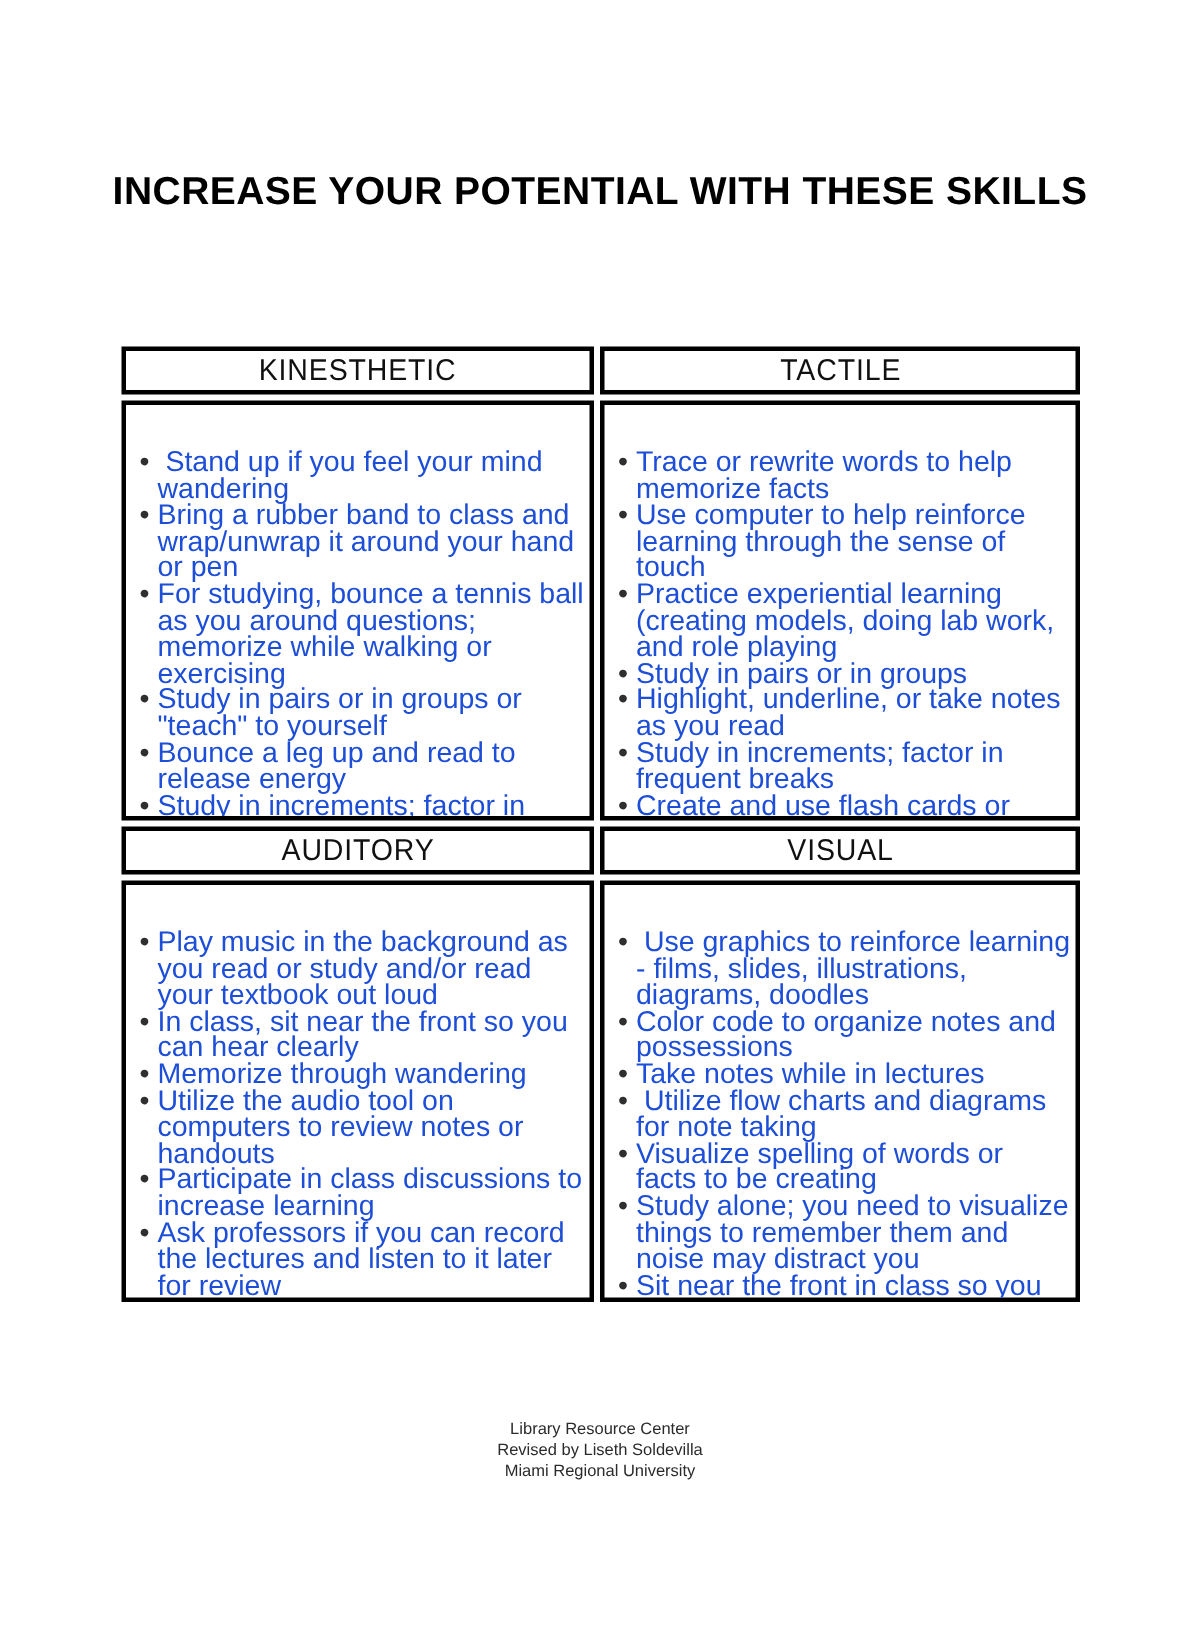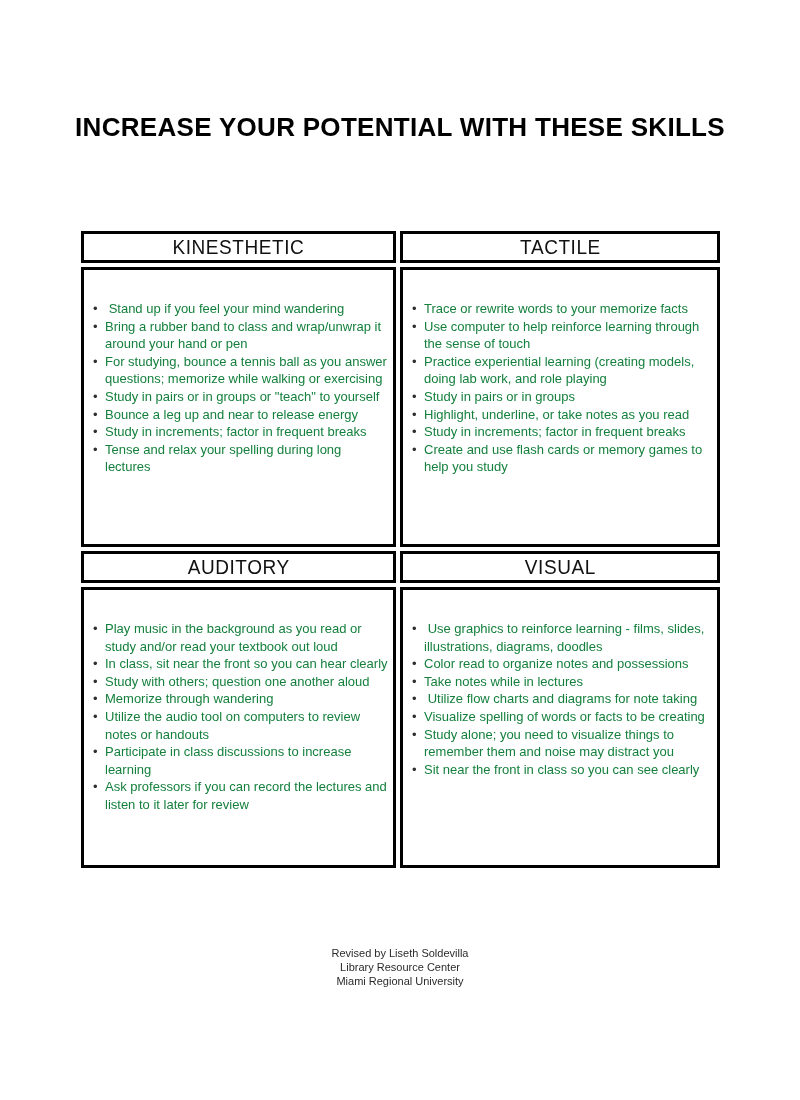--- a/index.html
+++ b/index.html
@@ -66,23 +66,23 @@
     overflow: hidden;
   }
   .q-body ul {
     margin: 0;
     padding: 0;
     list-style: none;
   }
   .q-body li {
     position: relative;
     padding-left: 15px;
-    font-size: 13px;
+    font-size: 19px;
     line-height: 17.6px;
-    color: #15803d;
+    color: #1d4ed8;
     white-space: pre-wrap;
   }
   .q-body li::before {
     content: "\2022";
     position: absolute;
     left: 3px;
     top: 0;
     color: #2f2f2f;
   }
   .footer {
@@ -101,75 +101,74 @@
   <h1 class="title">INCREASE YOUR POTENTIAL WITH THESE SKILLS</h1>
   <div class="grid" id="grid">
       <section class="quadrant">
         <div class="q-header">
           <span>KINESTHETIC</span>
         </div>
         <div class="q-body">
           <ul>
             <li> Stand up if you feel your mind wandering</li>
             <li>Bring a rubber band to class and wrap/unwrap it around your hand or pen</li>
-            <li>For studying, bounce a tennis ball as you answer questions; memorize while walking or exercising</li>
+            <li>For studying, bounce a tennis ball as you around questions; memorize while walking or exercising</li>
             <li>Study in pairs or in groups or "teach" to yourself</li>
-            <li>Bounce a leg up and near to release energy</li>
+            <li>Bounce a leg up and read to release energy</li>
             <li>Study in increments; factor in frequent breaks</li>
             <li>Tense and relax your spelling during long lectures</li>
           </ul>
         </div>
       </section>
       <section class="quadrant">
         <div class="q-header">
           <span>TACTILE</span>
         </div>
         <div class="q-body">
           <ul>
-            <li>Trace or rewrite words to your memorize facts</li>
+            <li>Trace or rewrite words to help memorize facts</li>
             <li>Use computer to help reinforce learning through the sense of touch</li>
             <li>Practice experiential learning (creating models, doing lab work, and role playing</li>
             <li>Study in pairs or in groups</li>
             <li>Highlight, underline, or take notes as you read</li>
             <li>Study in increments; factor in frequent breaks</li>
             <li>Create and use flash cards or memory games to help you study</li>
           </ul>
         </div>
       </section>
       <section class="quadrant">
         <div class="q-header">
           <span>AUDITORY</span>
         </div>
         <div class="q-body">
           <ul>
             <li>Play music in the background as you read or study and/or read your textbook out loud</li>
             <li>In class, sit near the front so you can hear clearly</li>
-            <li>Study with others; question one another aloud</li>
             <li>Memorize through wandering</li>
             <li>Utilize the audio tool on computers to review notes or handouts</li>
             <li>Participate in class discussions to increase learning</li>
             <li>Ask professors if you can record the lectures and listen to it later for review</li>
           </ul>
         </div>
       </section>
       <section class="quadrant">
         <div class="q-header">
           <span>VISUAL</span>
         </div>
         <div class="q-body">
           <ul>
             <li> Use graphics to reinforce learning - films, slides, illustrations, diagrams, doodles</li>
-            <li>Color read to organize notes and possessions</li>
+            <li>Color code to organize notes and possessions</li>
             <li>Take notes while in lectures</li>
             <li> Utilize flow charts and diagrams for note taking</li>
             <li>Visualize spelling of words or facts to be creating</li>
             <li>Study alone; you need to visualize things to remember them and noise may distract you</li>
             <li>Sit near the front in class so you can see clearly</li>
           </ul>
         </div>
       </section>
     </div>
   <div class="footer">
+    <div>Library Resource Center</div>
     <div>Revised by Liseth Soldevilla</div>
-    <div>Library Resource Center</div>
     <div>Miami Regional University</div>
   </div>
 </div>
 
 </body></html>

